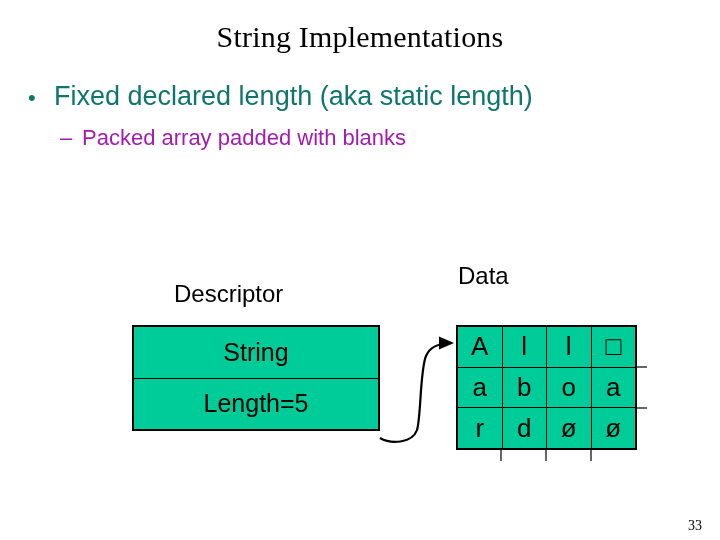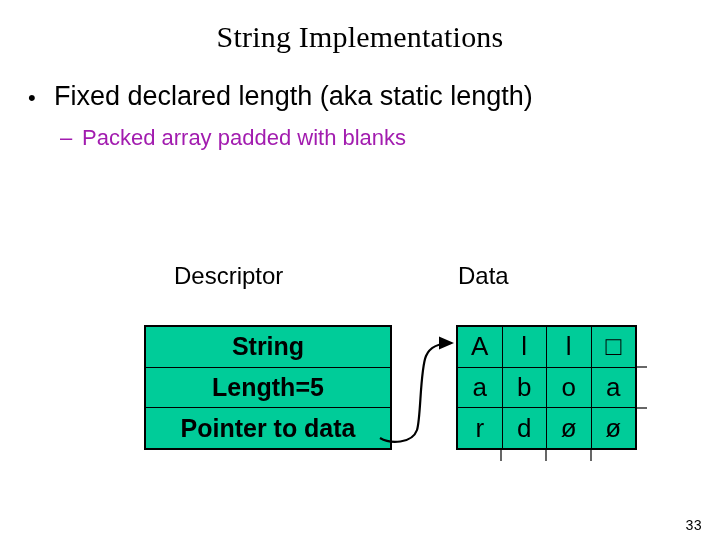--- a/index.html
+++ b/index.html
@@ -34,21 +34,21 @@
     letter-spacing: 0.2px;
   }
 
   
   .bullet-l1 {
     position: absolute;
     left: 28px;
     top: 80px;
     font-size: 27px;
     line-height: 32px;
-    color: #000000;
+    color: #0f766e;
     white-space: nowrap;
   }
   .bullet-l1 .marker {
     display: inline-block;
     width: 26px;
     font-size: 22px;
     vertical-align: baseline;
   }
   .bullet-l2 {
     position: absolute;
@@ -66,36 +66,35 @@
   }
 
   
   .col-heading {
     position: absolute;
     font-size: 24px;
     line-height: 28px;
     color: #000000;
     white-space: nowrap;
   }
-  #heading-descriptor { left: 174px; top: 262px; }
+  #heading-descriptor { left: 174px; top: 280px; }
   #heading-data       { left: 458px; top: 262px; }
 
   
   #descriptor-box {
     position: absolute;
-    left: 144px;
+    left: 132px;
     top: 325px;
     width: 248px;
-    height: 125px;
+    height: 106px;
     border: 2px solid #000000;
     box-sizing: border-box;
     background: #00CC99;
     display: flex;
     flex-direction: column;
-    font-weight: bold;
   }
   .descriptor-row {
     flex: 1 1 0;
     display: flex;
     align-items: center;
     justify-content: center;
     font-size: 25px;
     color: #000000;
     background: #00CC99;
     border-bottom: 1px solid #000000;
@@ -154,21 +153,21 @@
     width: 90px;
     height: 120px;
     pointer-events: none;
   }
 
   
   #page-number {
     position: absolute;
     right: 18px;
     bottom: 6px;
-    font-family: Liberation Mono, monospace;
+    font-family: Liberation Serif, serif;
     font-size: 14px;
     color: #000000;
   }
 </style>
 </head>
 <body>
 
 <div id="slide">
 
   <div id="slide-title">String Implementations</div>
@@ -180,21 +179,20 @@
   <div class="bullet-l2">
     <span class="marker">–</span><span>Packed array padded with blanks</span>
   </div>
 
   <div class="col-heading" id="heading-descriptor">Descriptor</div>
   <div class="col-heading" id="heading-data">Data</div>
 
   <div id="descriptor-box">
     <div class="descriptor-row">String</div>
     <div class="descriptor-row">Length=5</div>
-    <div class="descriptor-row">Pointer to data</div>
   </div>
 
   <div id="data-grid">
     <div class="data-row">
       <div class="data-cell">A</div>
       <div class="data-cell">l</div>
       <div class="data-cell">l</div>
       <div class="data-cell">□</div>
     </div>
     <div class="data-row">

